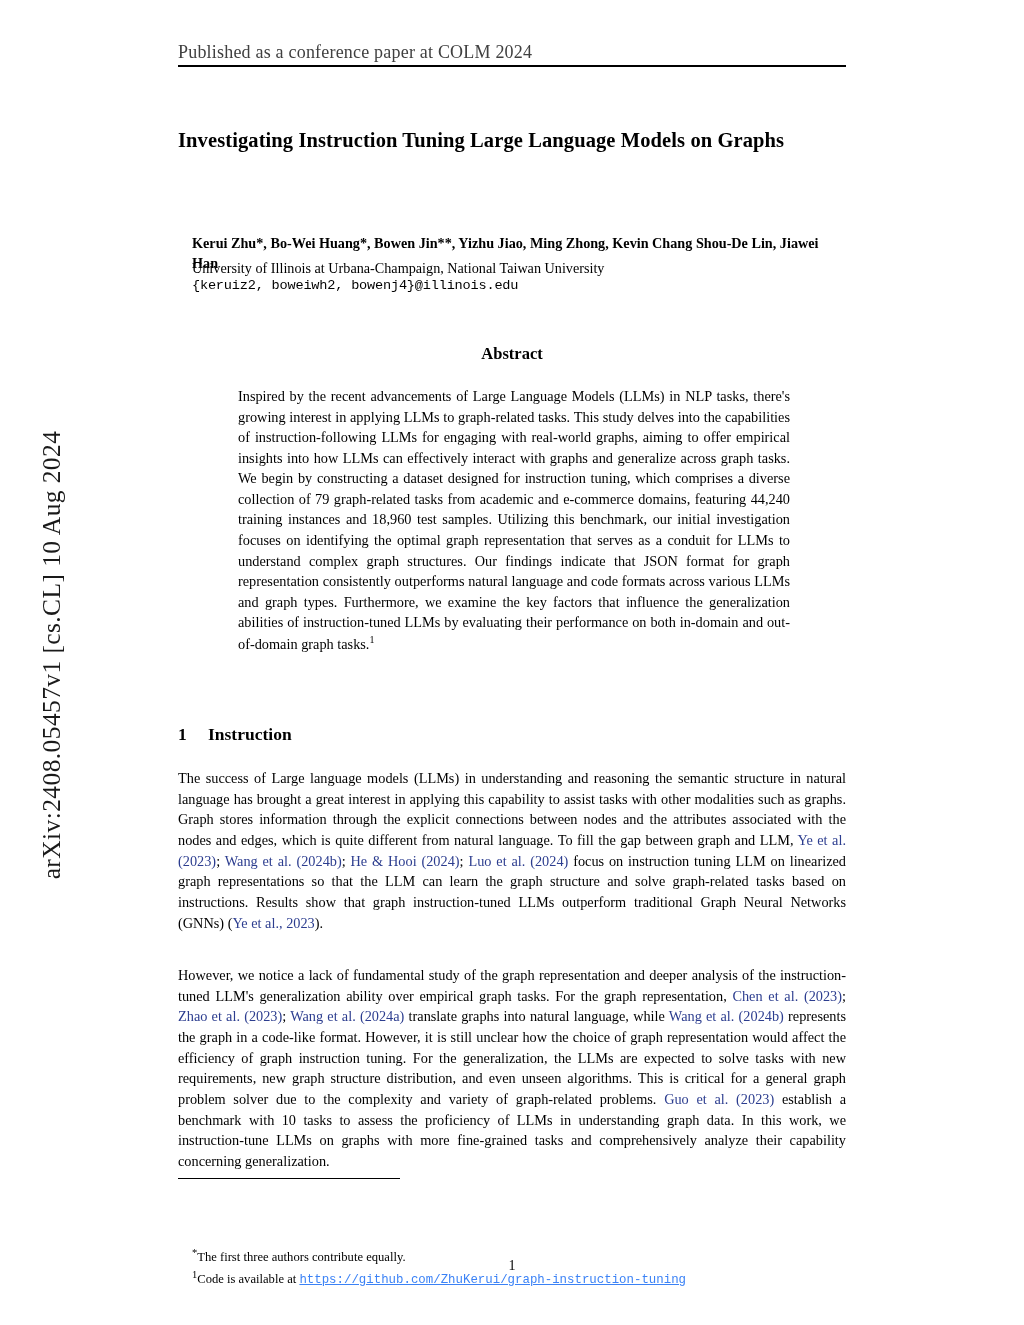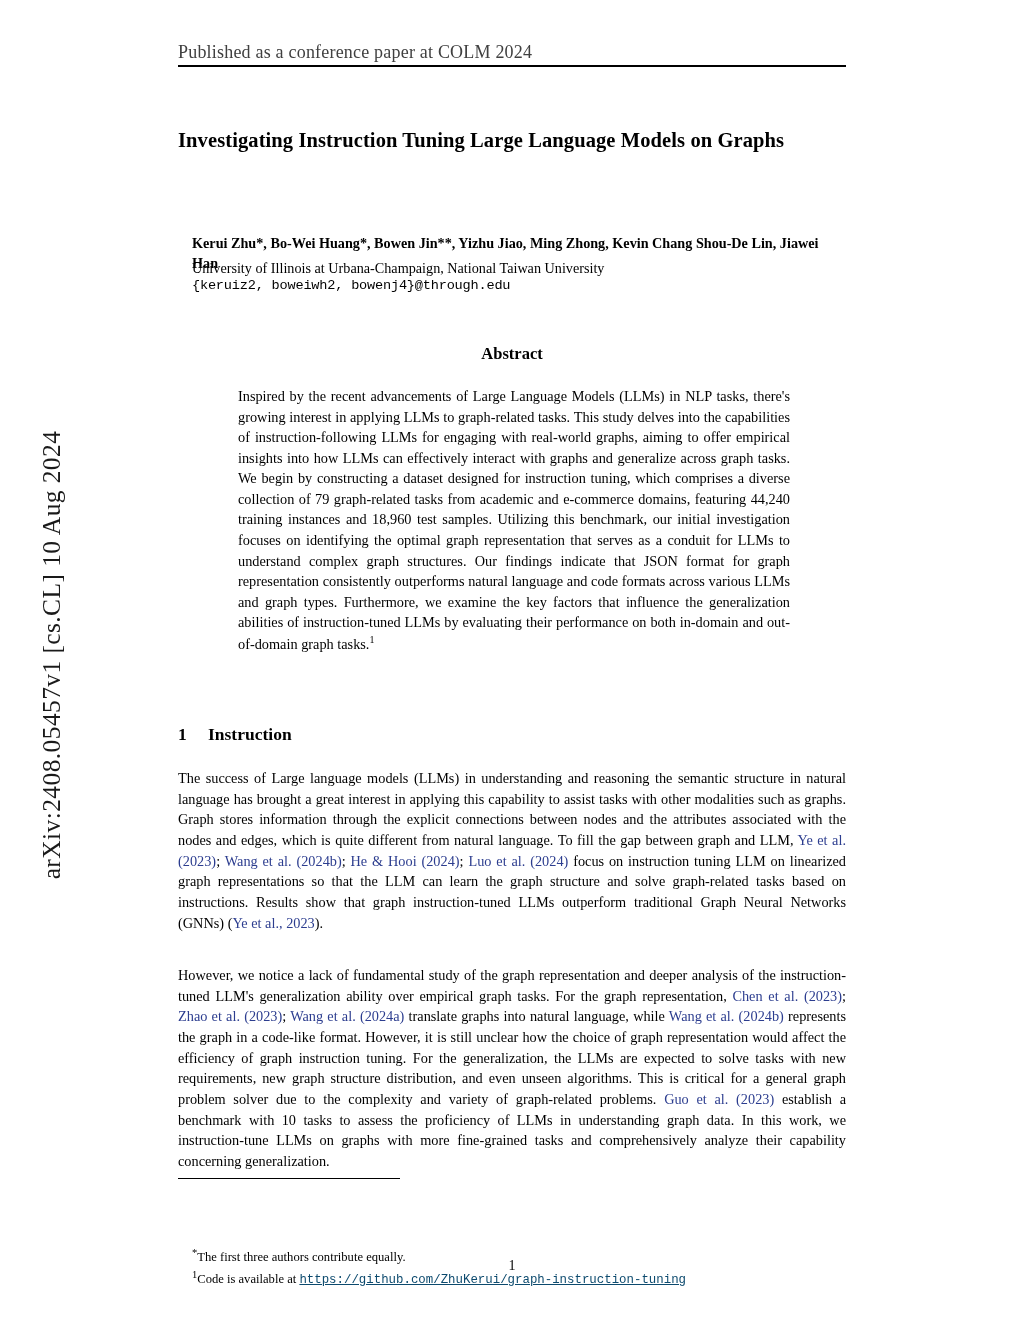--- a/index.html
+++ b/index.html
@@ -158,21 +158,21 @@
     position: absolute;
     top: 1245px;
     left: 0;
     width: 668px;
     font-size: 12.6px;
     line-height: 1.5;
   }
   .footnotes .ind { display: inline-block; width: 14px; }
   .fn-link {
     font-family: "Liberation Mono", monospace;
-    color: #0c4a6e;
+    color: #3b82f6;
     text-decoration: underline;
     font-size: 12.4px;
   }
 
   .pagenum {
     position: absolute;
     top: 1258px;
     left: 0;
     width: 668px;
     text-align: center;
@@ -186,21 +186,21 @@
 
 <div class="page">
 
   <div class="runhead">Published as a conference paper at COLM 2024</div>
   <div class="runhead-rule"></div>
 
   <div class="title">Investigating Instruction Tuning Large Language Models on Graphs</div>
 
   <div class="authors">Kerui Zhu*, Bo-Wei Huang*, Bowen Jin**, Yizhu Jiao, Ming Zhong, Kevin Chang Shou-De Lin, Jiawei Han</div>
   <div class="affil">University of Illinois at Urbana-Champaign, National Taiwan University</div>
-  <div class="email">{keruiz2, boweiwh2, bowenj4}@through.edu</div>
+  <div class="email">{keruiz2, boweiwh2, bowenj4}@illinois.edu</div>
 
   <div class="abstract-head">Abstract</div>
   <div class="abstract-body">
     <span>Inspired by the recent advancements of Large Language Models (LLMs) in NLP tasks, there's growing interest in applying LLMs to graph-related tasks. This study delves into the capabilities of instruction-following LLMs for engaging with real-world graphs, aiming to offer empirical insights into how LLMs can effectively interact with graphs and generalize across graph tasks. We begin by constructing a dataset designed for instruction tuning, which comprises a diverse collection of 79 graph-related tasks from academic and e-commerce domains, featuring 44,240 training instances and 18,960 test samples. Utilizing this benchmark, our initial investigation focuses on identifying the optimal graph representation that serves as a conduit for LLMs to understand complex graph structures. Our findings indicate that JSON format for graph representation consistently outperforms natural language and code formats across various LLMs and graph types. Furthermore, we examine the key factors that influence the generalization abilities of instruction-tuned LLMs by evaluating their performance on both in-domain and out-of-domain graph tasks.</span><sup class="fn-sup">1</sup>
   </div>
 
   <div class="sec-head">
     <span class="num">1</span><span>Instruction</span>
   </div>
 

